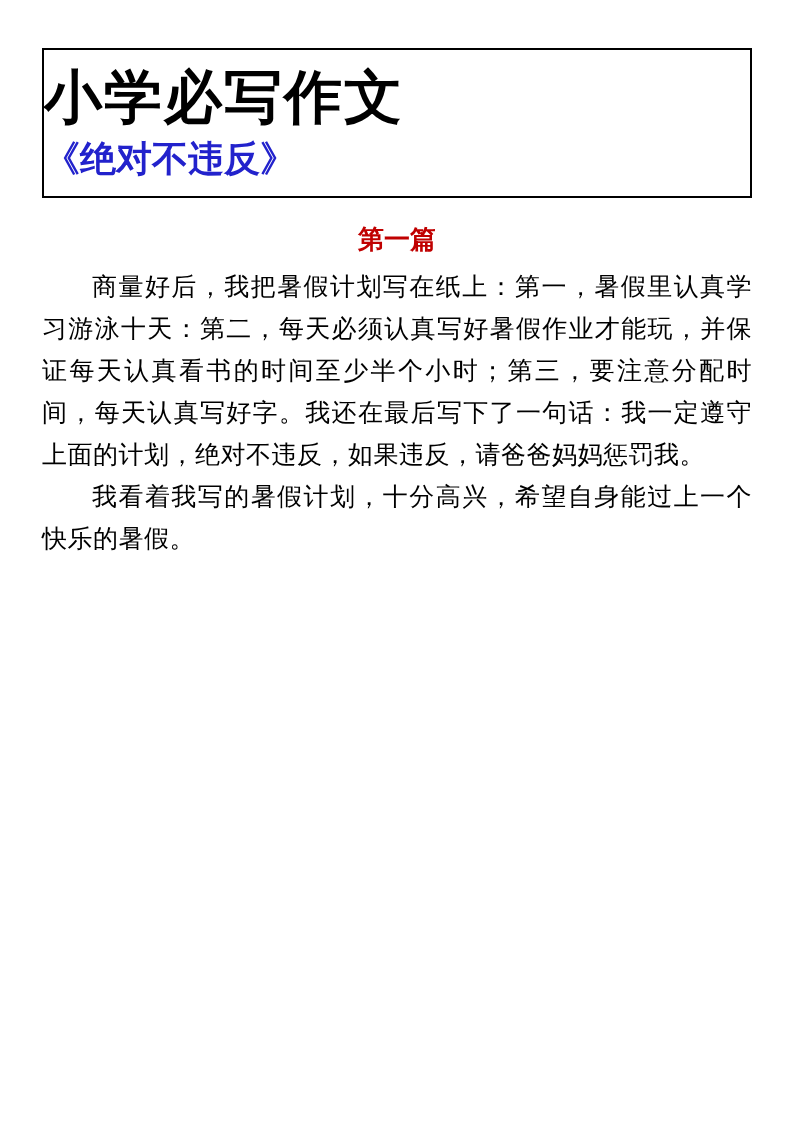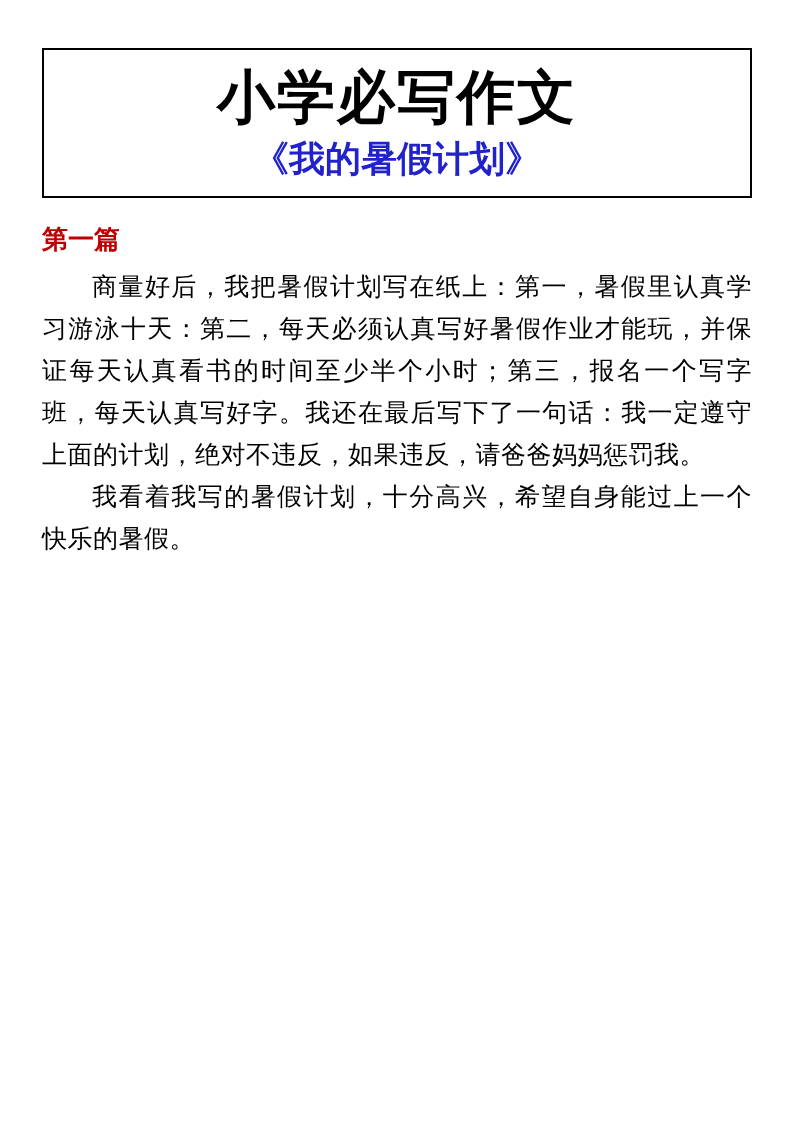--- a/index.html
+++ b/index.html
@@ -19,41 +19,41 @@
     width: 793px;
     height: 1122px;
     padding: 48px 41px 0 42px;
   }
   .header-box {
     box-sizing: border-box;
     border: 2px solid #000000;
     height: 150px;
     display: flex;
     flex-direction: column;
-    align-items: center;
+    align-items: flex-start;
     justify-content: center;
     gap: 14px;
   }
   .doc-title {
     font-family: "Liberation Serif", "DejaVu Serif", serif;
     font-weight: bold;
     font-size: 58px;
     line-height: 1;
     letter-spacing: 2px;
     white-space: nowrap;
   }
   .doc-subtitle {
     font-family: "Liberation Serif", "DejaVu Serif", serif;
     font-weight: bold;
     font-size: 36px;
     line-height: 1;
     white-space: nowrap;
   }
   .section-heading {
-    text-align: left;
+    text-align: center;
     font-weight: bold;
     font-size: 26px;
     line-height: 1.2;
     margin-top: 26px;
   }
   .essay-body {
     margin-top: 10px;
   }
   .essay-body .para {
     margin: 0;
@@ -65,23 +65,23 @@
     letter-spacing: 0.5px;
   }
 </style>
 </head>
 <body>
 
 <div class="page">
 
   <div class="header-box" style="border-color: rgb(0, 0, 0);">
     <div class="doc-title" style="color: rgb(0, 0, 0);">小学必写作文</div>
-    <div class="doc-subtitle" style="color: rgb(34, 34, 204);">《我的暑假计划》</div>
+    <div class="doc-subtitle" style="color: rgb(34, 34, 204);">《绝对不违反》</div>
   </div>
 
   <div class="section-heading" style="color: rgb(192, 0, 0);">第一篇</div>
 
   <div class="essay-body">
-      <p class="para">商量好后，我把暑假计划写在纸上：第一，暑假里认真学习游泳十天：第二，每天必须认真写好暑假作业才能玩，并保证每天认真看书的时间至少半个小时；第三，报名一个写字班，每天认真写好字。我还在最后写下了一句话：我一定遵守上面的计划，绝对不违反，如果违反，请爸爸妈妈惩罚我。</p>
+      <p class="para">商量好后，我把暑假计划写在纸上：第一，暑假里认真学习游泳十天：第二，每天必须认真写好暑假作业才能玩，并保证每天认真看书的时间至少半个小时；第三，要注意分配时间，每天认真写好字。我还在最后写下了一句话：我一定遵守上面的计划，绝对不违反，如果违反，请爸爸妈妈惩罚我。</p>
       <p class="para">我看着我写的暑假计划，十分高兴，希望自身能过上一个快乐的暑假。</p>
     </div>
 
 </div>
 
 </body></html>

